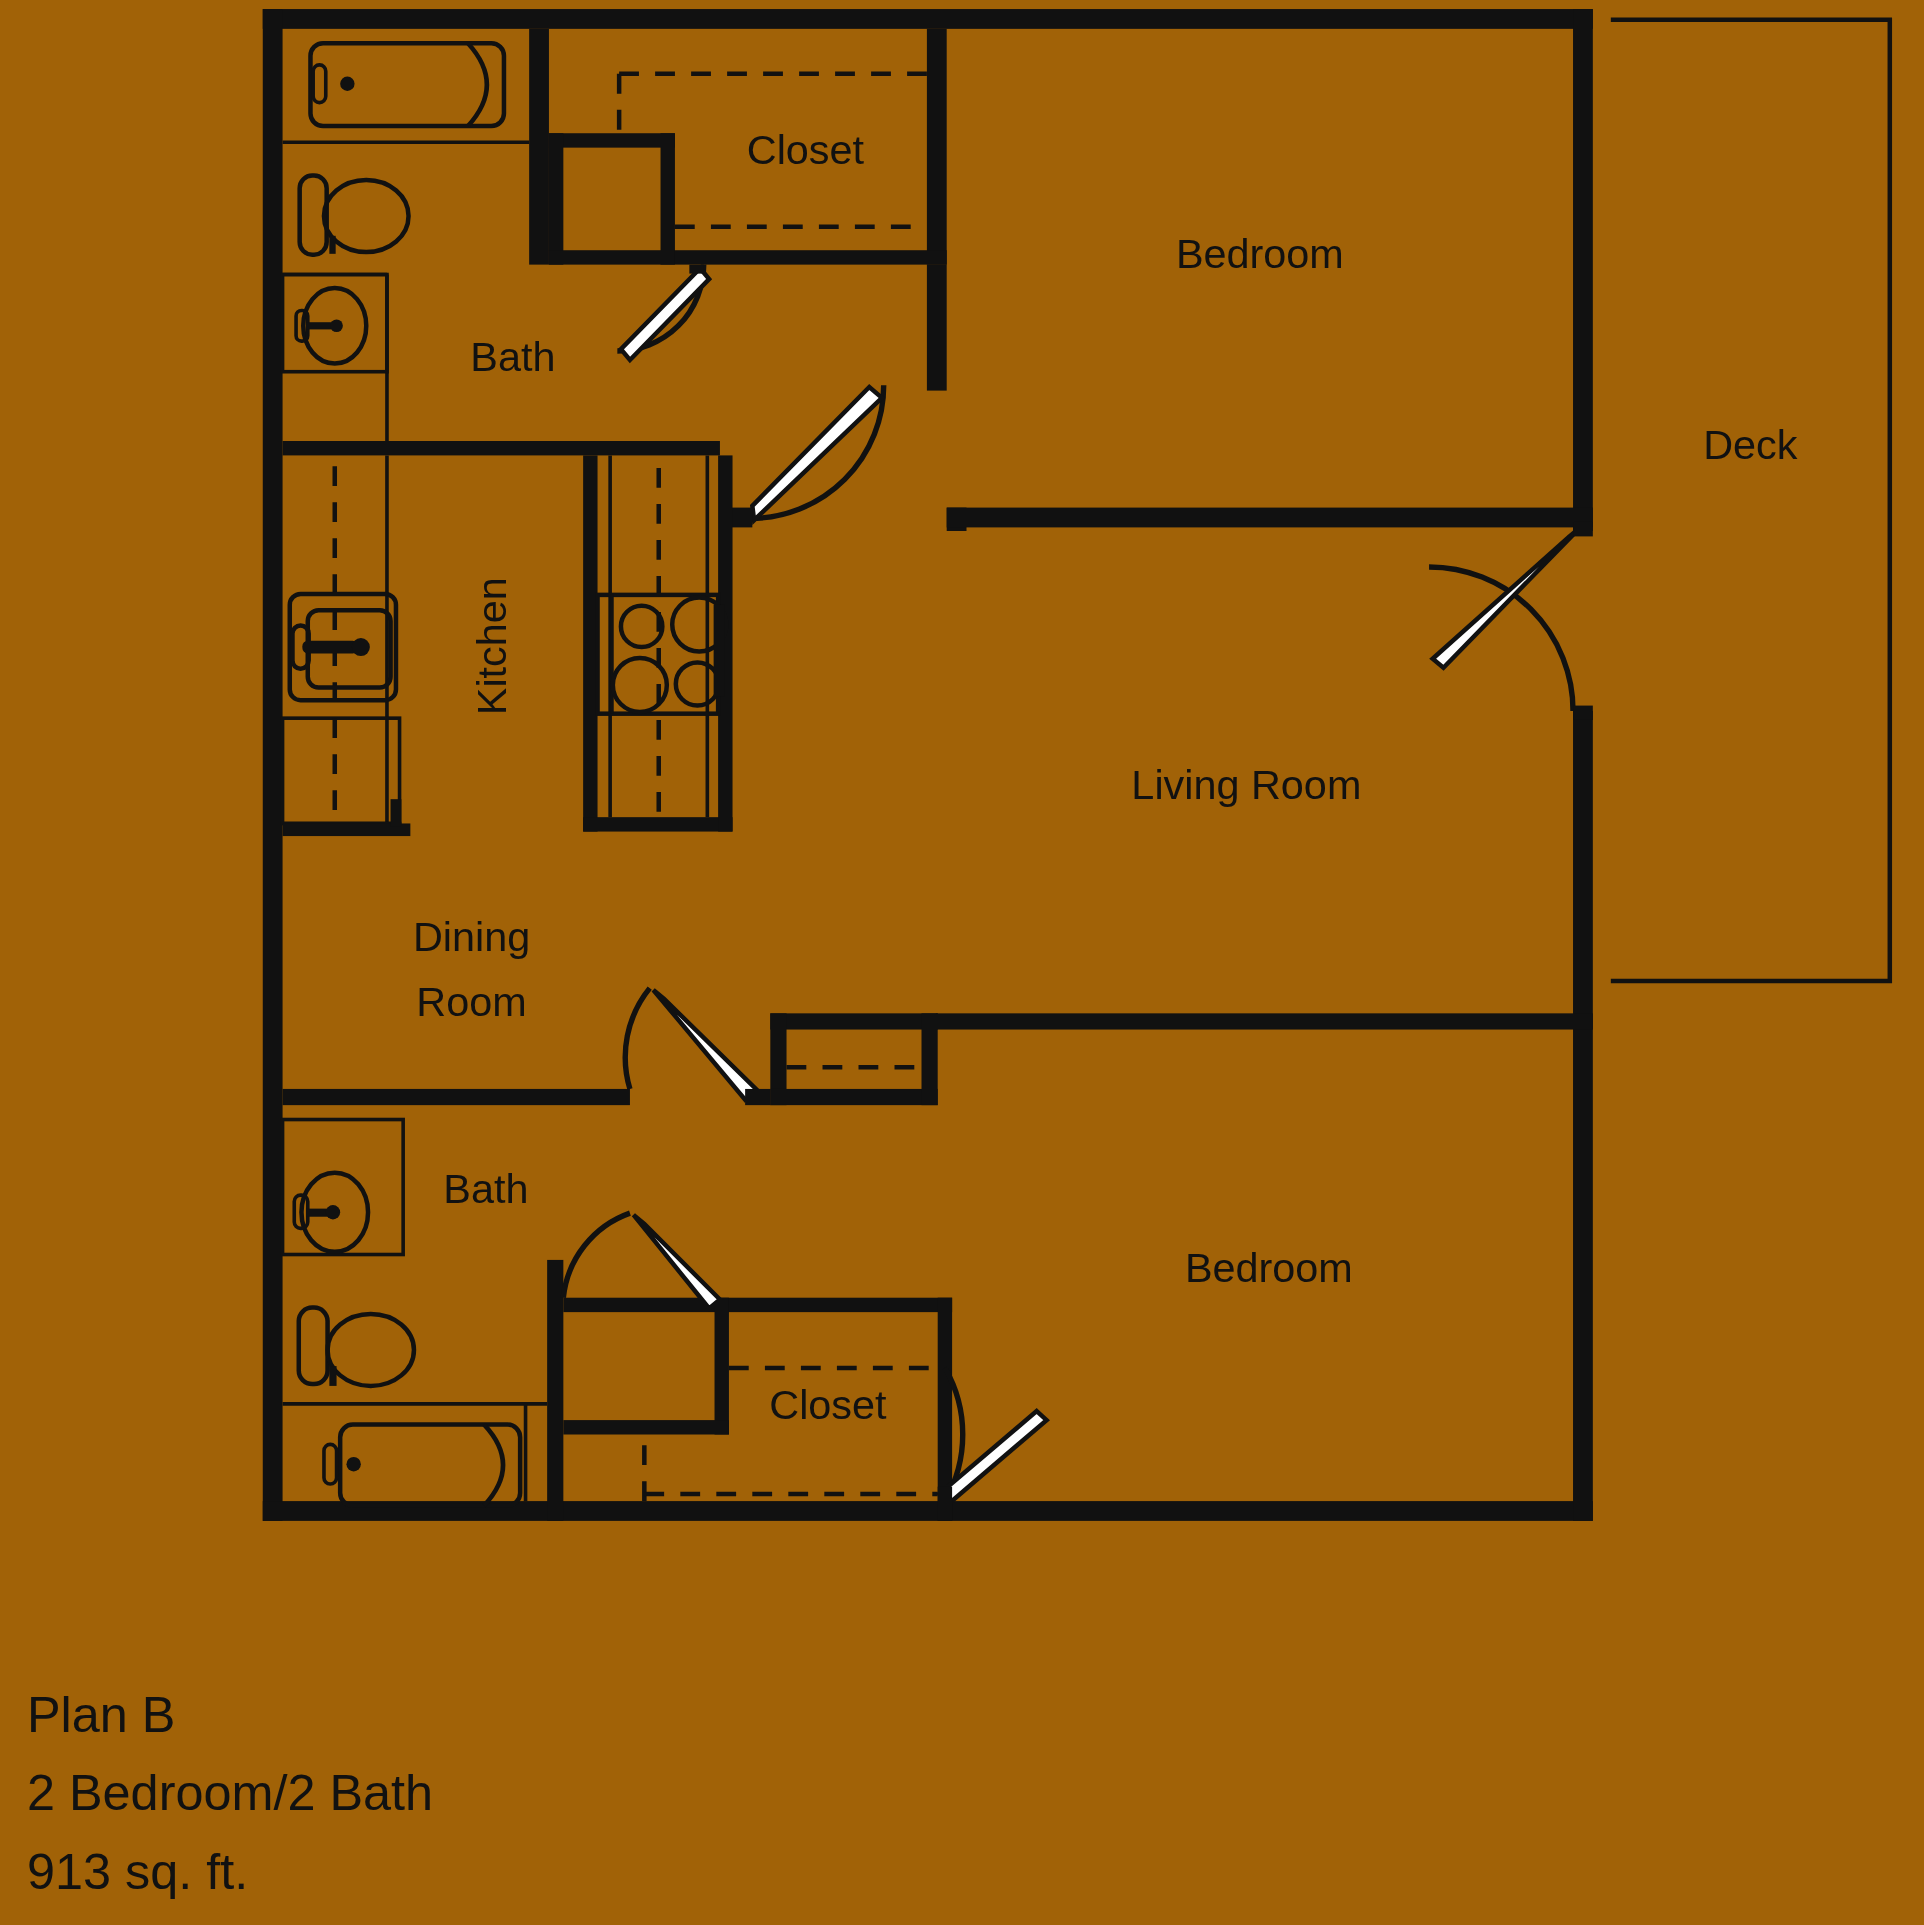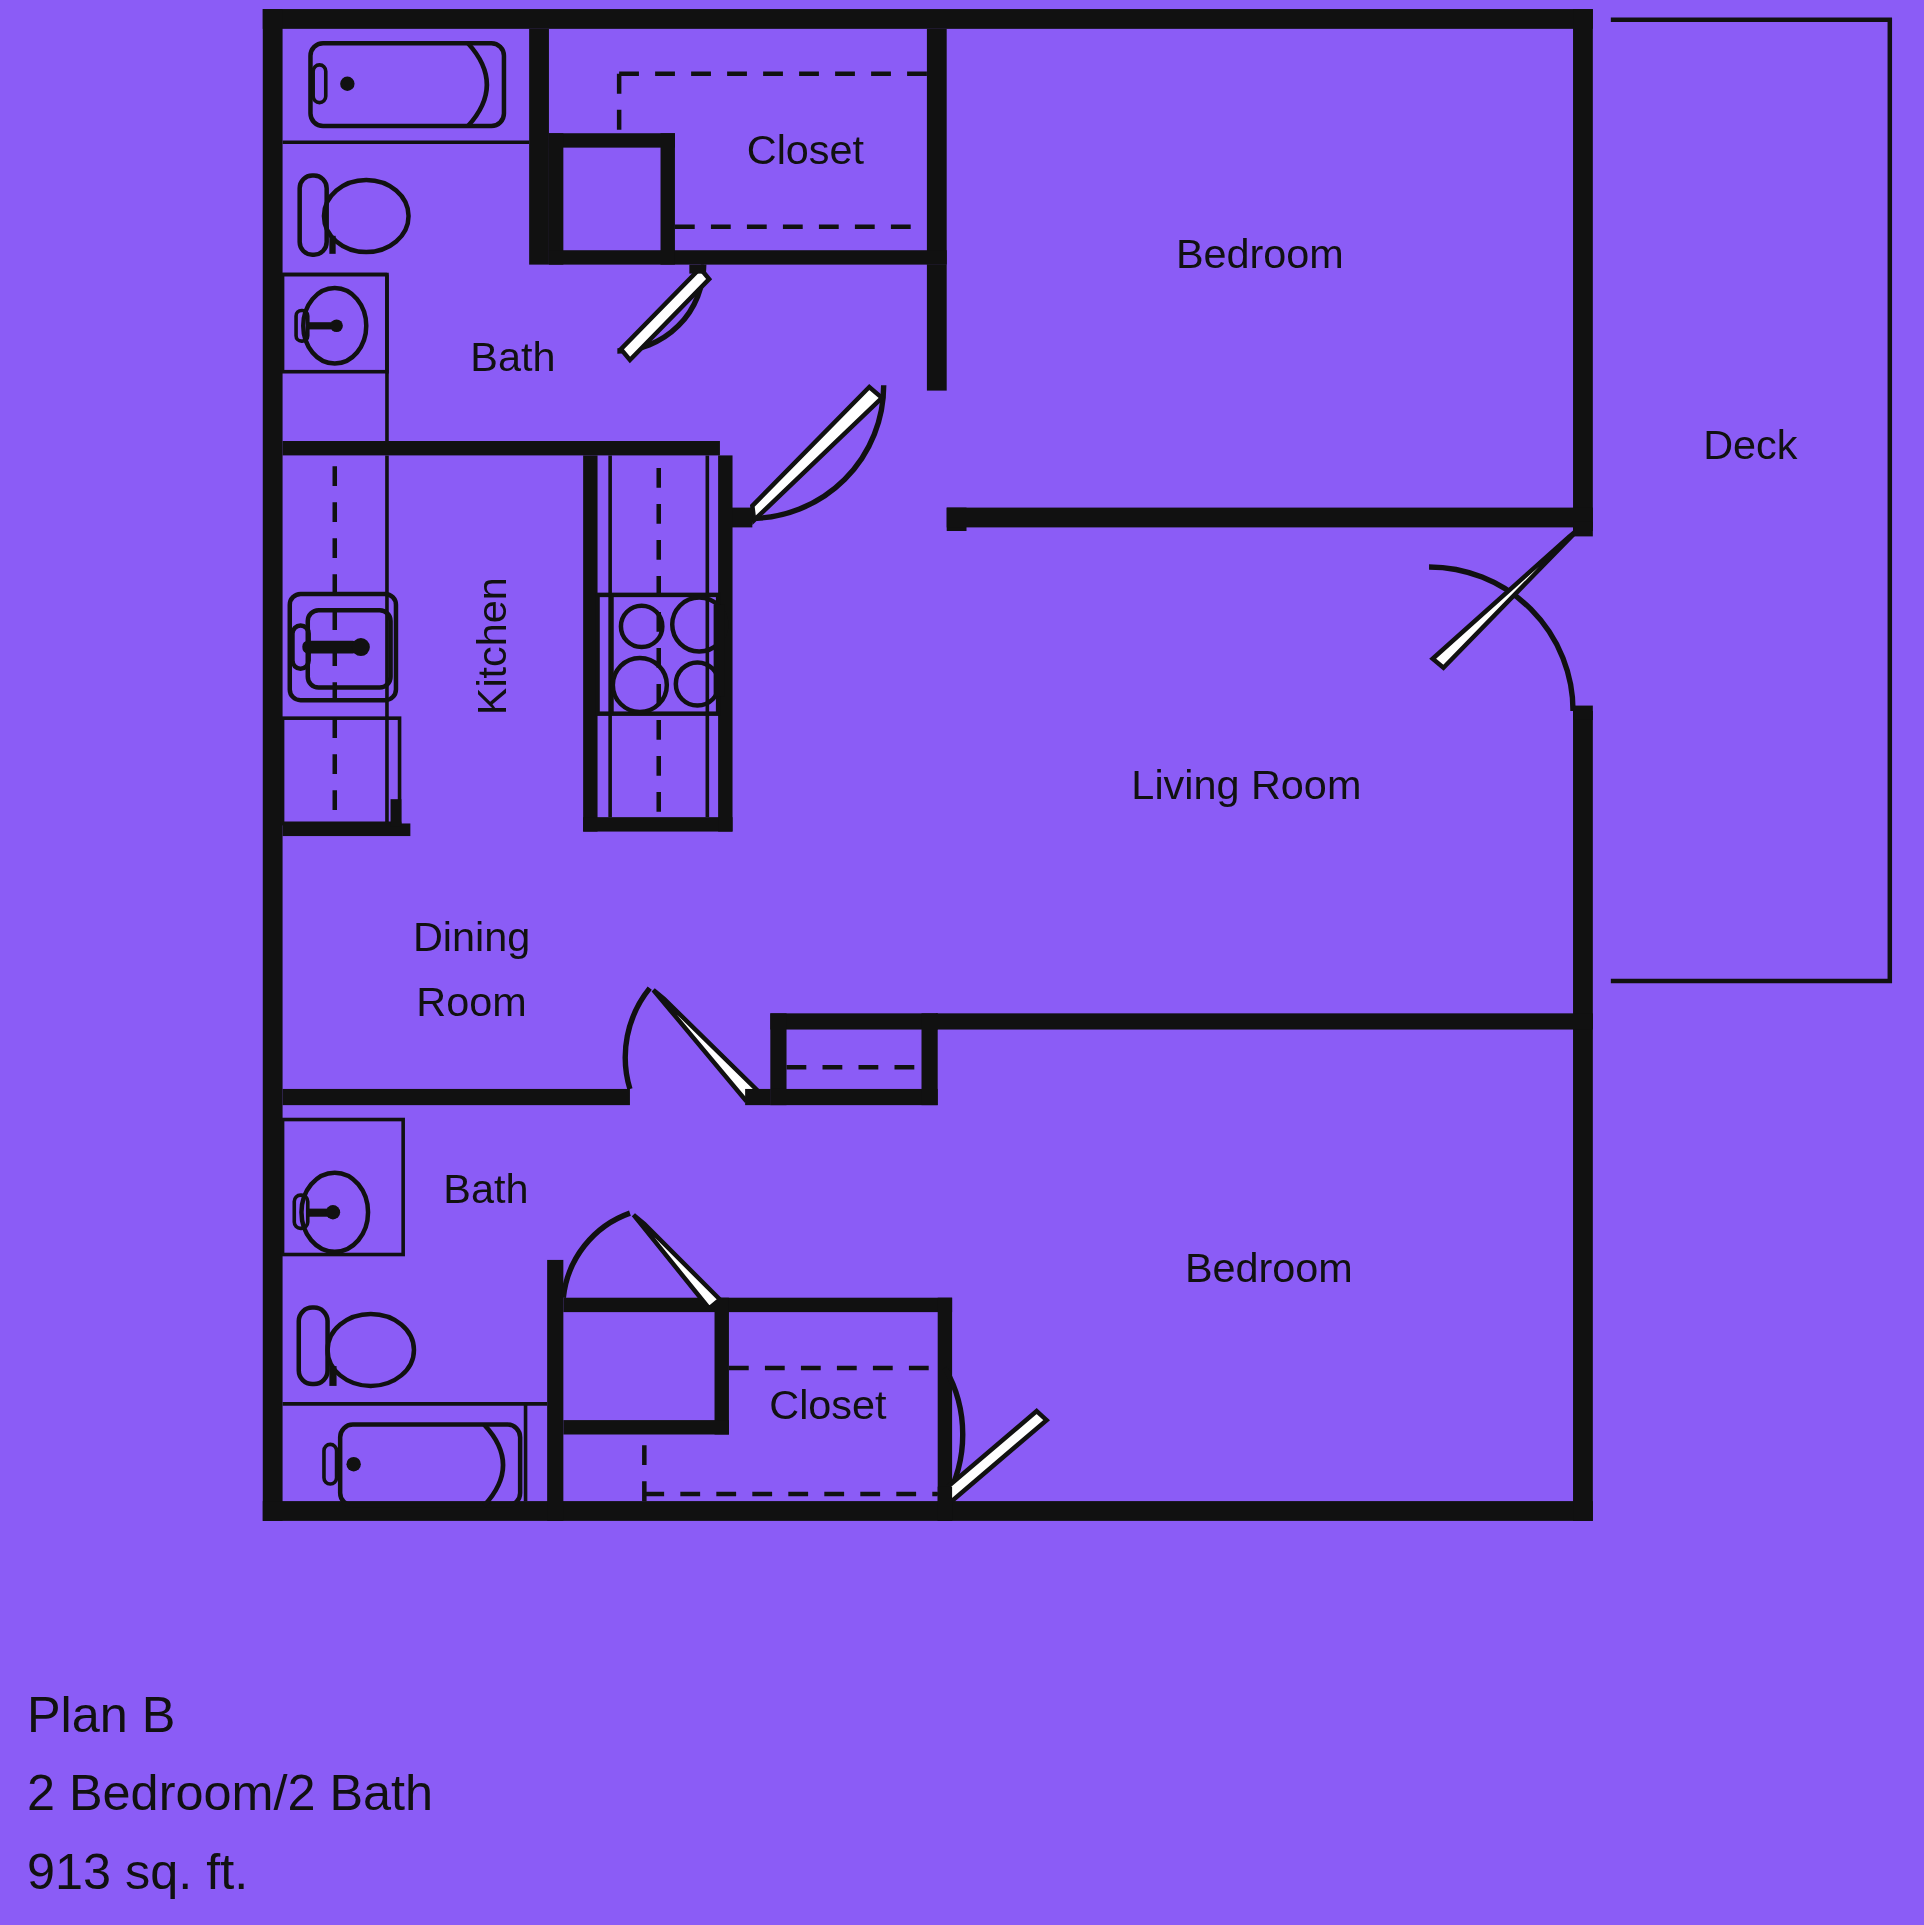--- a/index.html
+++ b/index.html
@@ -11,21 +11,21 @@
     overflow: hidden;
   }
   body {
     font-family: "Liberation Sans", sans-serif;
     color: #111111;
   }
   #plan-root {
     position: relative;
     width: 1924px;
     height: 1925px;
-    background: #8b5cf6;
+    background: #a16207;
   }
   svg#floorplan {
     position: absolute;
     top: 0;
     left: 0;
     width: 1924px;
     height: 1925px;
     display: block;
   }
   .room-label {

